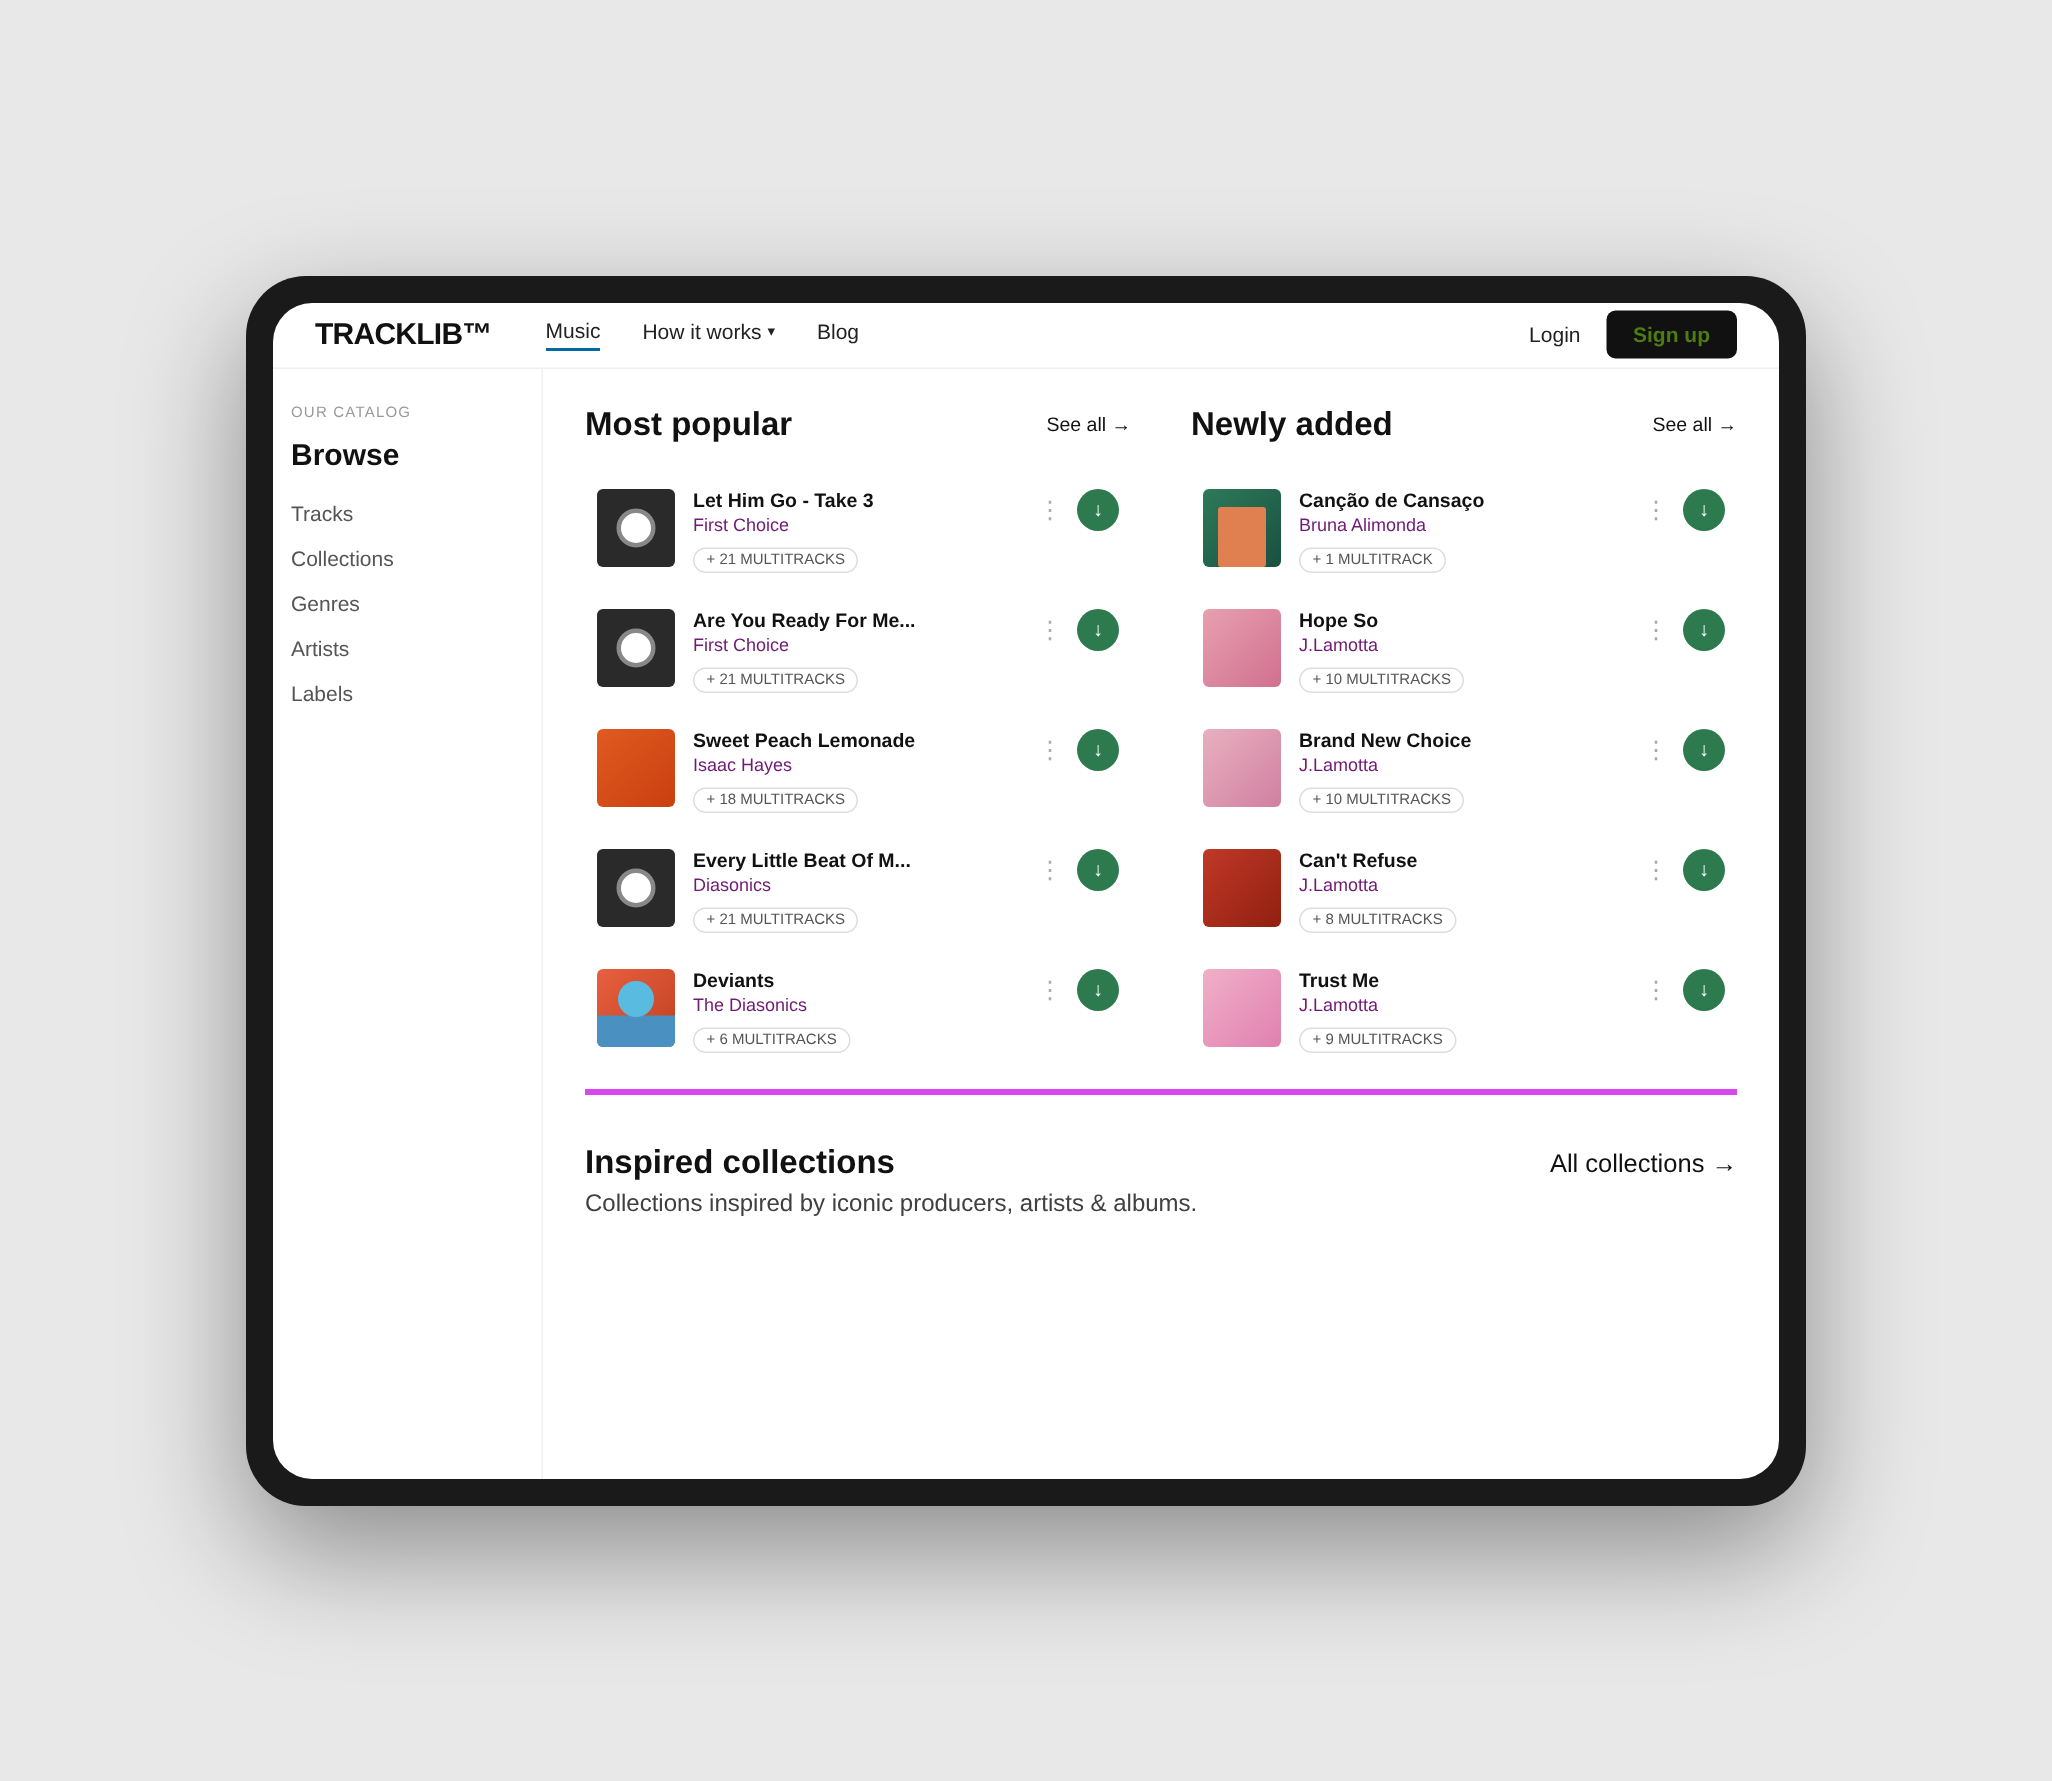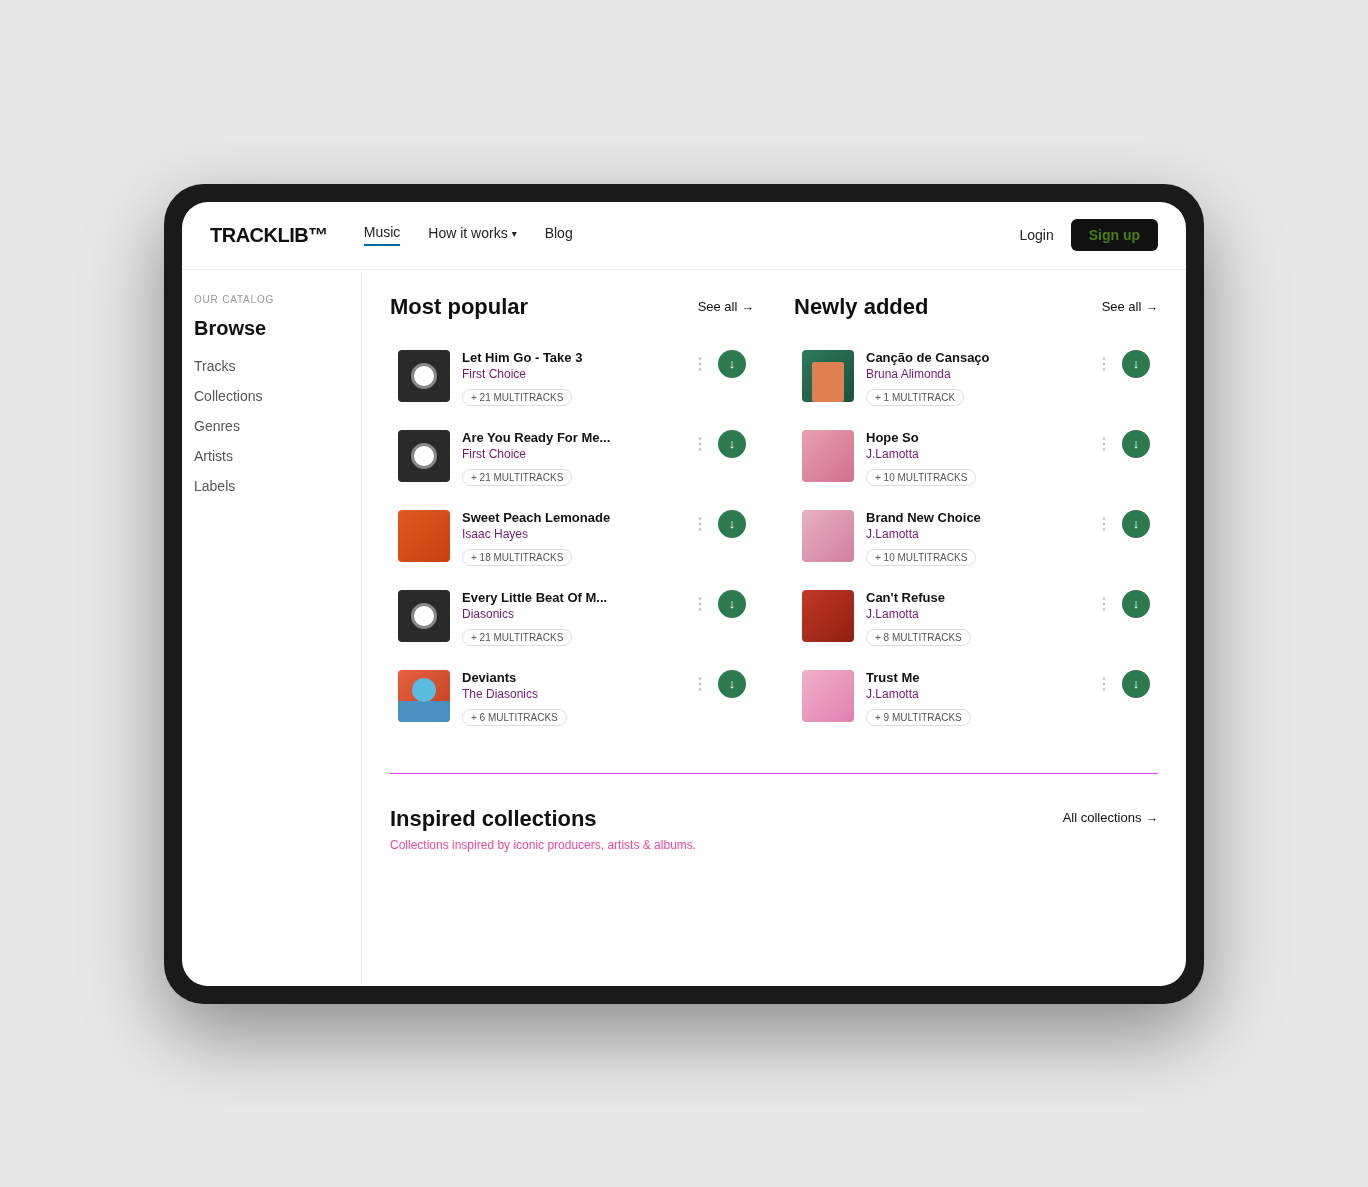--- a/index.html
+++ b/index.html
@@ -30,21 +30,21 @@
       overflow: hidden;
       display: flex;
       flex-direction: column;
     }
 
     
     .header {
       display: flex;
       align-items: center;
       padding: 0 28px;
-      height: 68px;
+      height: 44px;
       border-bottom: 1px solid #f0f0f0;
       flex-shrink: 0;
     }
 
     .logo {
       font-size: 20px;
       font-weight: 900;
       letter-spacing: -0.5px;
       color: #111;
       margin-right: 36px;
@@ -285,51 +285,51 @@
       flex-shrink: 0;
     }
 
     .download-icon {
       color: white;
       font-size: 13px;
     }
 
     
     .collections-section {
-      margin-top: 37px;
+      margin-top: 14px;
       padding-top: 32px;
-      border-top: 1px solid #d946ef;
+      border-top: 4px solid #d946ef;
     }
 
     .collections-header {
       display: flex;
       align-items: flex-start;
       justify-content: space-between;
       margin-bottom: 6px;
     }
 
     .collections-title {
       font-size: 22px;
       font-weight: 800;
       color: #111;
     }
 
     .all-collections-link {
-      font-size: 13px;
+      font-size: 17px;
       color: #111;
       cursor: pointer;
       display: flex;
       align-items: center;
       gap: 4px;
       margin-top: 4px;
     }
 
     .collections-subtitle {
-      font-size: 12px;
-      color: #ec4899;
+      font-size: 16px;
+      color: #404040;
     }
   </style>
 </head>
 <body>
 
 <div class="tablet-frame">
   <div class="tablet-screen">
 
     <header class="header">
       <div class="logo">TRACKLIB™</div>

